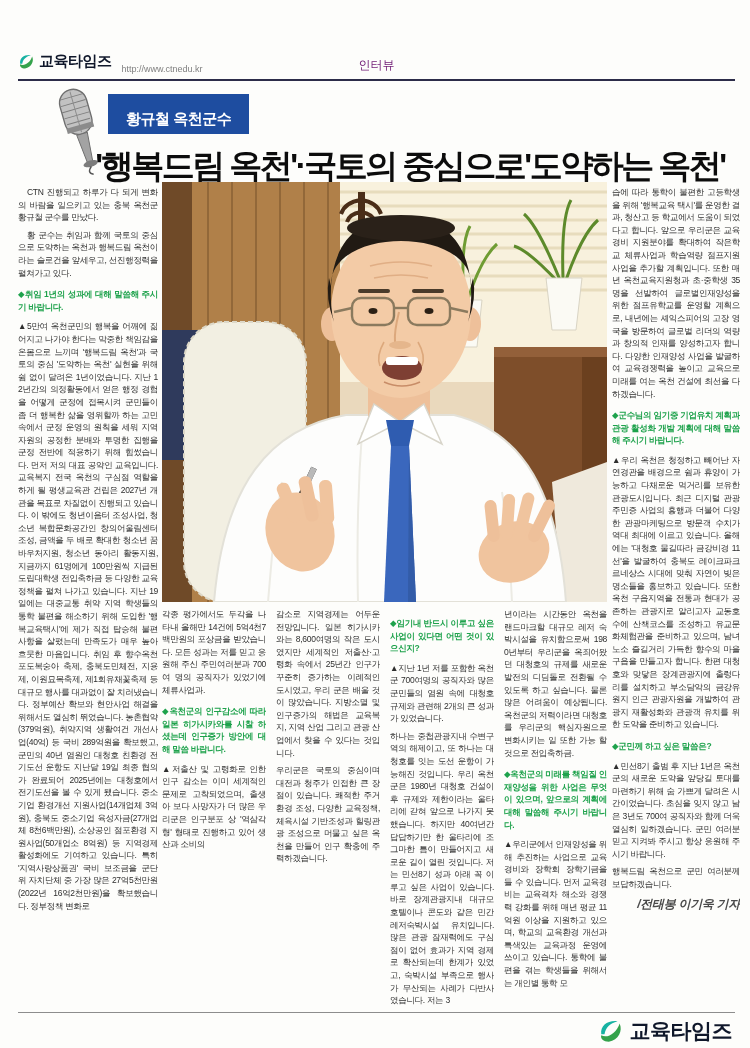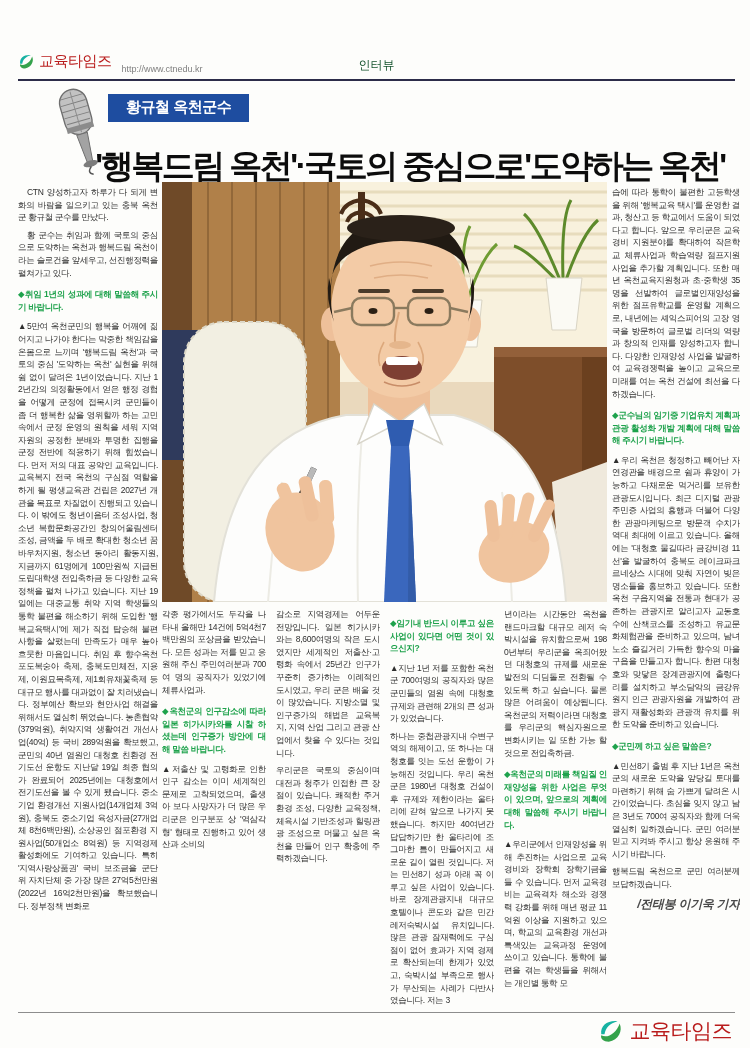--- a/index.html
+++ b/index.html
@@ -3,32 +3,32 @@
 <meta charset="utf-8">
 <style>
   html,body{margin:0;padding:0;}
   body{background:#efeeea;font-family:"Liberation Sans","DejaVu Sans",sans-serif;}
   .page{position:relative;width:750px;height:1048px;background:#fdfdfb;margin:0 auto;overflow:hidden;}
 
   
   .masthead{position:absolute;left:18px;right:15px;top:40px;height:34px;
     border-bottom:2px solid #2c2c49;display:flex;align-items:flex-end;padding-bottom:5px;}
   .brand{display:flex;align-items:center;gap:4px;}
-  .brand-name{font-size:15px;font-weight:400;color:#b91c1c;letter-spacing:-0.5px;}
+  .brand-name{font-size:15px;font-weight:700;color:#0f172a;letter-spacing:-0.5px;}
   .brand-url{font-size:9px;color:#808080;margin-left:6px;margin-top:16px;}
-  .section-label{position:absolute;left:0;right:0;text-align:center;font-size:12px;color:#14532d;letter-spacing:0px;}
+  .section-label{position:absolute;left:0;right:0;text-align:center;font-size:12px;color:#701a75;letter-spacing:0px;}
   .issue{margin-left:auto;display:flex;align-items:center;gap:9px;position:relative;}
   .issue-date{font-size:9.5px;color:#333;}
   .issue-divider{width:1px;height:22px;background:#9a9a9a;}
   .page-number{font-size:21px;font-weight:800;color:#1b1b1b;line-height:1;}
 
   
   .mic{position:absolute;left:44px;top:84px;width:64px;height:94px;}
   .kicker{position:absolute;left:108px;top:94px;background:#1e4da0;color:#fff;
-    font-size:15px;font-weight:800;padding:4px 18px 5px;letter-spacing:-0.5px;}
+    font-size:15px;font-weight:800;padding:16px 18px 5px;letter-spacing:-0.5px;}
   .headline{position:absolute;left:84px;top:124px;width:652px;text-align:center;
     font-size:33px;font-weight:800;letter-spacing:-2.5px;color:#0c0c0c;line-height:1.2;
     word-break:keep-all;}
 
   
   .col{position:absolute;overflow:hidden;font-size:8.5px;line-height:12.6px;color:#2e2e2e;
     text-align:justify;word-break:break-all;letter-spacing:-0.3px;}
   .col p{margin:0 0 5px 0;}
   .col-1{left:18px;top:186px;width:140px;height:824px;}
   .col-2{left:162px;top:608px;width:104px;height:402px;}
@@ -79,21 +79,21 @@
       <polygon points="29,54 41,54 38,86 32,86" fill="#a3a3a3" stroke="#6b6b6b" stroke-width="1"></polygon>
       <ellipse cx="35" cy="88" rx="8" ry="3.5" fill="#7c7c7c"></ellipse>
       <path d="M35,91 q-7,6 0,9" stroke="#555" stroke-width="1.6" fill="none"></path>
     </g>
   </svg>
 
   <div class="kicker">황규철 옥천군수</div>
   <h1 class="headline">'행복드림 옥천'·국토의 중심으로'도약하는 옥천' 실현'앞장'</h1>
 
   <div class="col col-1">
-      <p class="blk-p">CTN 양성하고자 하루가 다 되게 변화의 바람을 일으키고 있는 충북 옥천군 황규철 군수를 만났다.</p>
+      <p class="blk-p">CTN 진행되고 하루가 다 되게 변화의 바람을 일으키고 있는 충북 옥천군 황규철 군수를 만났다.</p>
       <p class="blk-p">황 군수는 취임과 함께 국토의 중심으로 도약하는 옥천과 행복드림 옥천이라는 슬로건을 앞세우고, 선진행정력을 펼쳐가고 있다.</p>
       <p class="blk-q">◆취임 1년의 성과에 대해 말씀해 주시기 바랍니다.</p>
       <p class="blk-a">▲5만여 옥천군민의 행복을 어깨에 짊어지고 나가야 한다는 막중한 책임감을 온몸으로 느끼며 '행복드림 옥천'과 국토의 중심 '도약하는 옥천' 실현을 위해 쉼 없이 달려온 1년이었습니다. 지난 12년간의 의정활동에서 얻은 행정 경험을 어떻게 군정에 접목시켜 군민들이 좀 더 행복한 삶을 영위할까 하는 고민 속에서 군정 운영의 원칙을 세워 지역 자원의 공정한 분배와 투명한 집행을 군정 전반에 적용하기 위해 힘썼습니다. 먼저 저의 대표 공약인 교육입니다. 교육복지 전국 옥천의 구심점 역할을 하게 될 평생교육관 건립은 2027년 개관을 목표로 차질없이 진행되고 있습니다. 이 밖에도 청년이음터 조성사업, 청소년 복합문화공간인 창의어울림센터 조성, 금액을 두 배로 확대한 청소년 꿈바우처지원, 청소년 동아리 활동지원, 지금까지 61명에게 100만원씩 지급된 도립대학생 전입축하금 등 다양한 교육정책을 펼쳐 나가고 있습니다. 지난 19일에는 대중교통 취약 지역 학생들의 통학 불편을 해소하기 위해 도입한 '행복교육택시'에 제가 직접 탑승해 불편사항을 살폈는데 만족도가 매우 높아 흐뭇한 마음입니다. 취임 후 향수옥천 포도복숭아 축제, 충북도민체전, 지용제, 이원묘목축제, 제1회유채꽃축제 등 대규모 행사를 대과없이 잘 치러냈습니다. 정부예산 확보와 현안사업 해결을 위해서도 열심히 뛰었습니다. 농촌협약(379억원), 취약지역 생활여건 개선사업(40억) 등 국비 289억원을 확보했고, 군민의 40년 염원인 대청호 친환경 전기도선 운항도 지난달 19일 최종 협의가 완료되어 2025년에는 대청호에서 전기도선을 볼 수 있게 됐습니다. 중소기업 환경개선 지원사업(14개업체 3억원), 충북도 중소기업 육성자금(27개업체 8천6백만원), 소상공인 점포환경 지원사업(50개업소 8억원) 등 지역경제 활성화에도 기여하고 있습니다. 특히 '지역사랑상품권' 국비 보조금을 군단위 자치단체 중 가장 많은 27억5천만원(2022년 16억2천만원)을 확보했습니다. 정부정책 변화로</p>
     </div>
   <div class="col col-2">
       <p class="blk-c">각종 평가에서도 두각을 나타내 올해만 14건에 5억4천7백만원의 포상금을 받았습니다. 모든 성과는 저를 믿고 응원해 주신 주민여러분과 700여 명의 공직자가 있었기에 체류사업과.</p>
       <p class="blk-q">◆옥천군의 인구감소에 따라 일본 히가시카와를 시찰 하셨는데 인구증가 방안에 대해 말씀 바랍니다.</p>
       <p class="blk-a">▲저출산 및 고령화로 인한 인구 감소는 이미 세계적인 문제로 고착되었으며, 출생아 보다 사망자가 더 많은 우리군은 인구분포 상 '역삼각형' 형태로 진행하고 있어 생산과 소비의</p>
     </div>
   <div class="col col-3">

